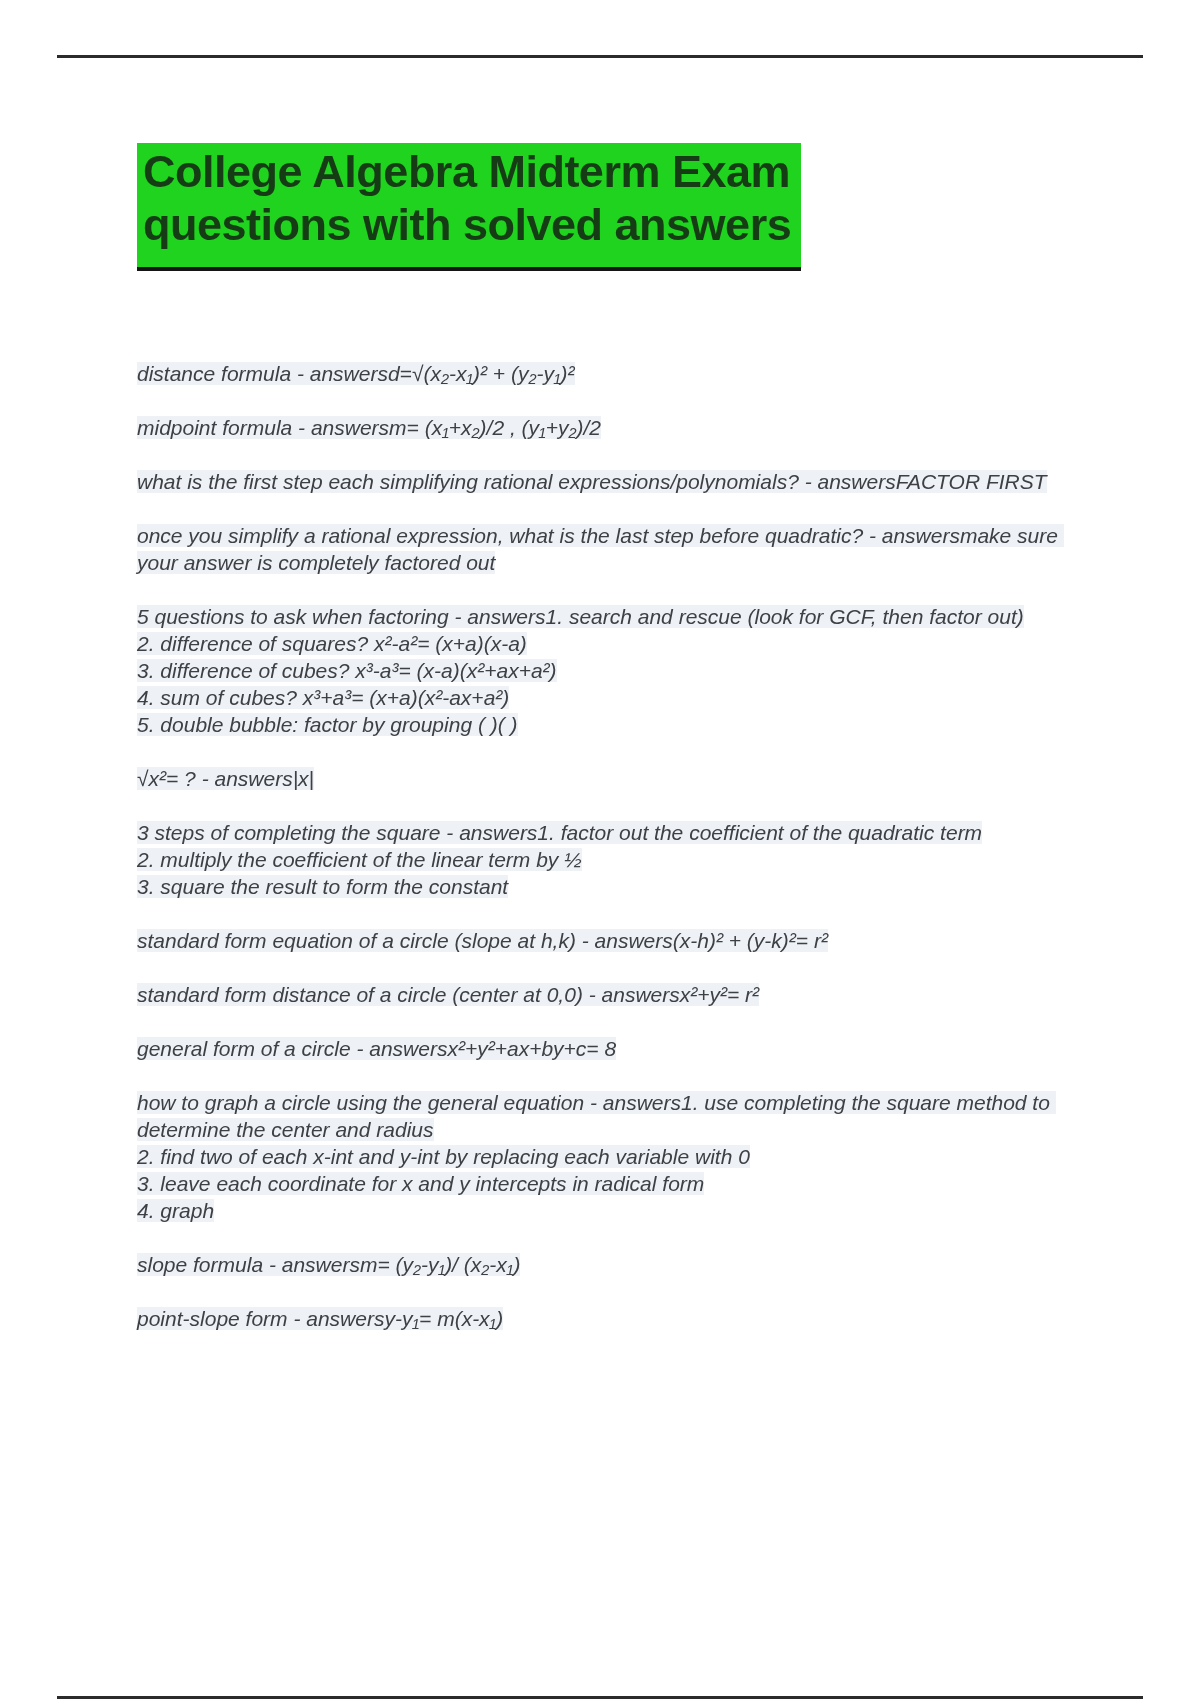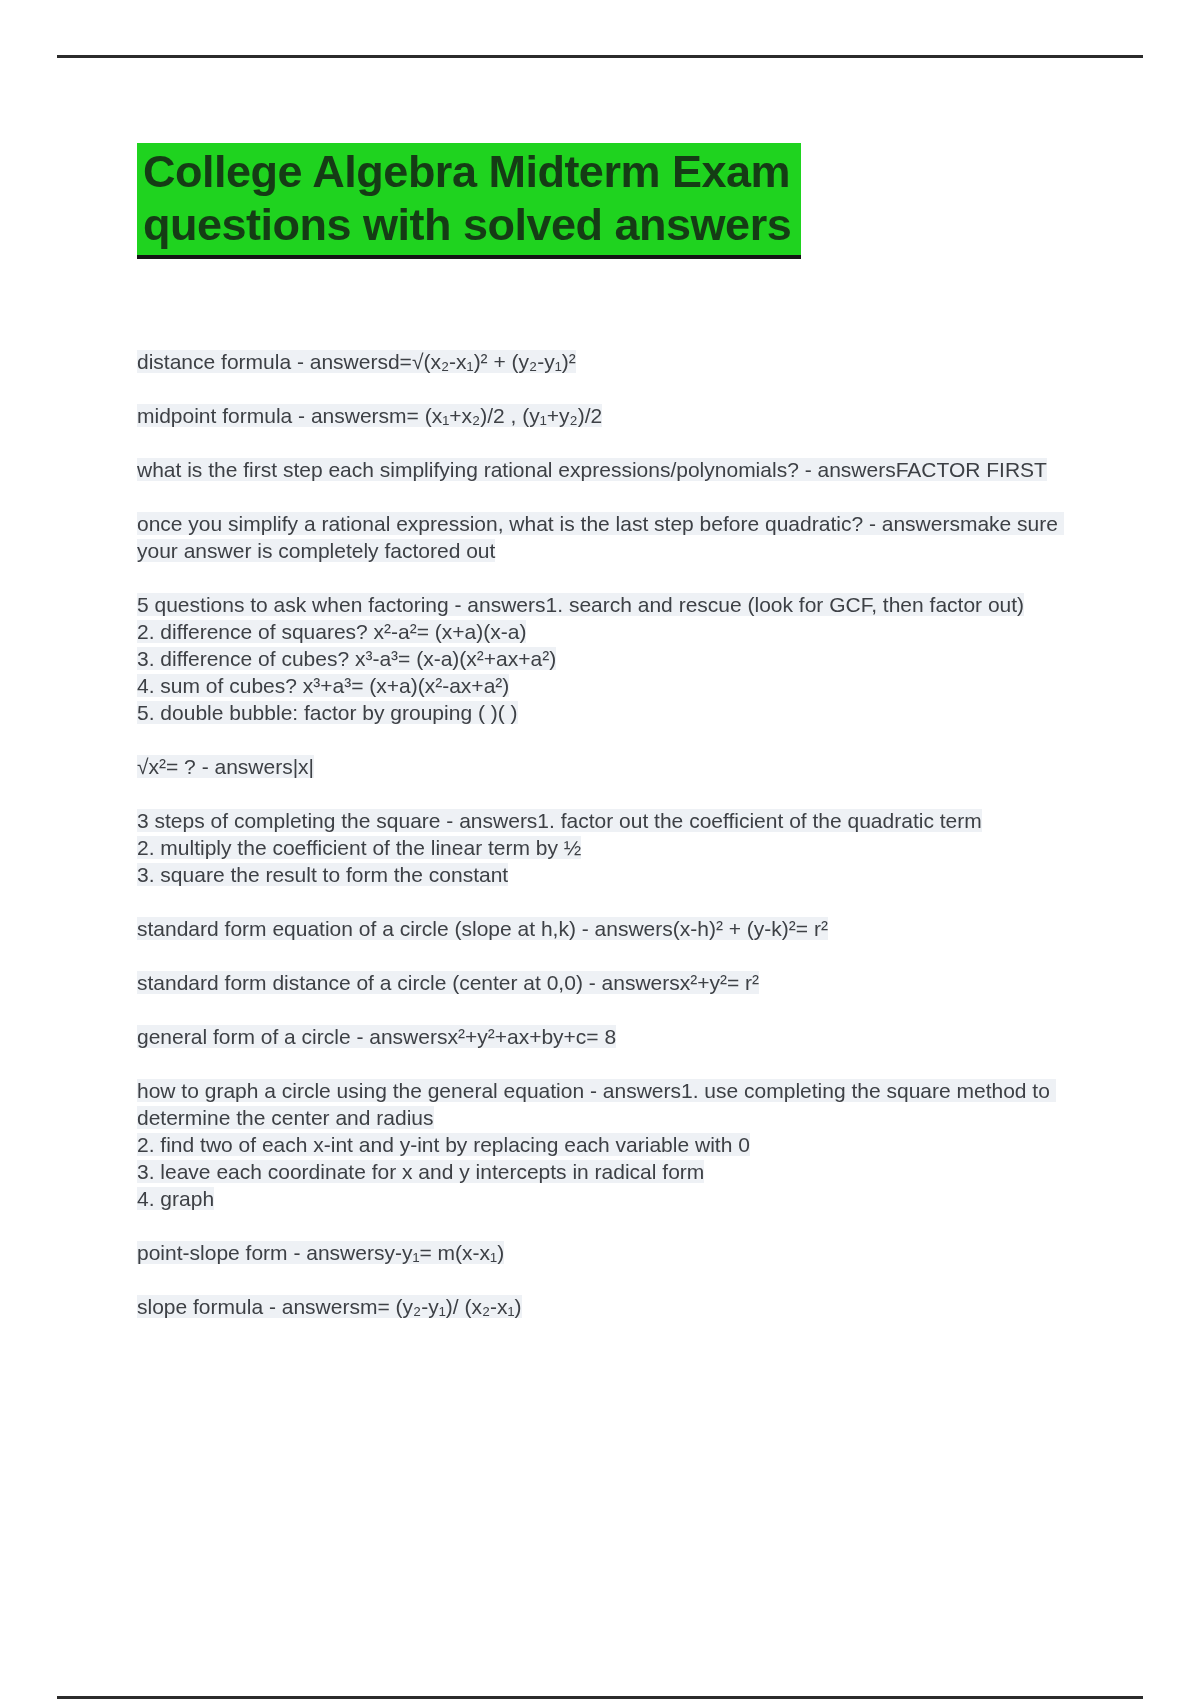--- a/index.html
+++ b/index.html
@@ -30,30 +30,31 @@
 
   .title-wrap { margin: 0 0 89px 0; }
   h1.doc-title {
     display: inline-block;
     margin: 0;
     background: #1fd31f;
     color: #153c15;
     font-size: 45px;
     line-height: 53px;
     font-weight: bold;
-    padding: 2px 10px 4px 6px;
+    padding: 2px 10px 16px 6px;
     border-bottom: 4px solid #141414;
     letter-spacing: -0.5px;
   }
 
   .qa {
     margin: 0 0 27px 0;
     font-size: 21px;
     line-height: 27px;
     color: #3d4045;
+    font-style: italic;
   }
   .qa-text {
     background: #eef1f5;
     white-space: pre-wrap;
   }
 </style>
 </head>
 <body>
 
 <div class="rule rule-top"></div>
@@ -89,17 +90,17 @@
 
   <p class="qa"><span class="qa-text">standard form distance of a circle (center at 0,0) - answersx²+y²= r²</span></p>
 
   <p class="qa"><span class="qa-text">general form of a circle - answersx²+y²+ax+by+c= 8</span></p>
 
   <p class="qa"><span class="qa-text">how to graph a circle using the general equation - answers1. use completing the square method to determine the center and radius
 2. find two of each x-int and y-int by replacing each variable with 0
 3. leave each coordinate for x and y intercepts in radical form
 4. graph</span></p>
 
+  <p class="qa"><span class="qa-text">slope formula - answersm= (y₂-y₁)/ (x₂-x₁)</span></p>
+
   <p class="qa"><span class="qa-text">point-slope form - answersy-y₁= m(x-x₁)</span></p>
-
-  <p class="qa"><span class="qa-text">slope formula - answersm= (y₂-y₁)/ (x₂-x₁)</span></p>
 </div>
 </div>
 
 </body></html>

